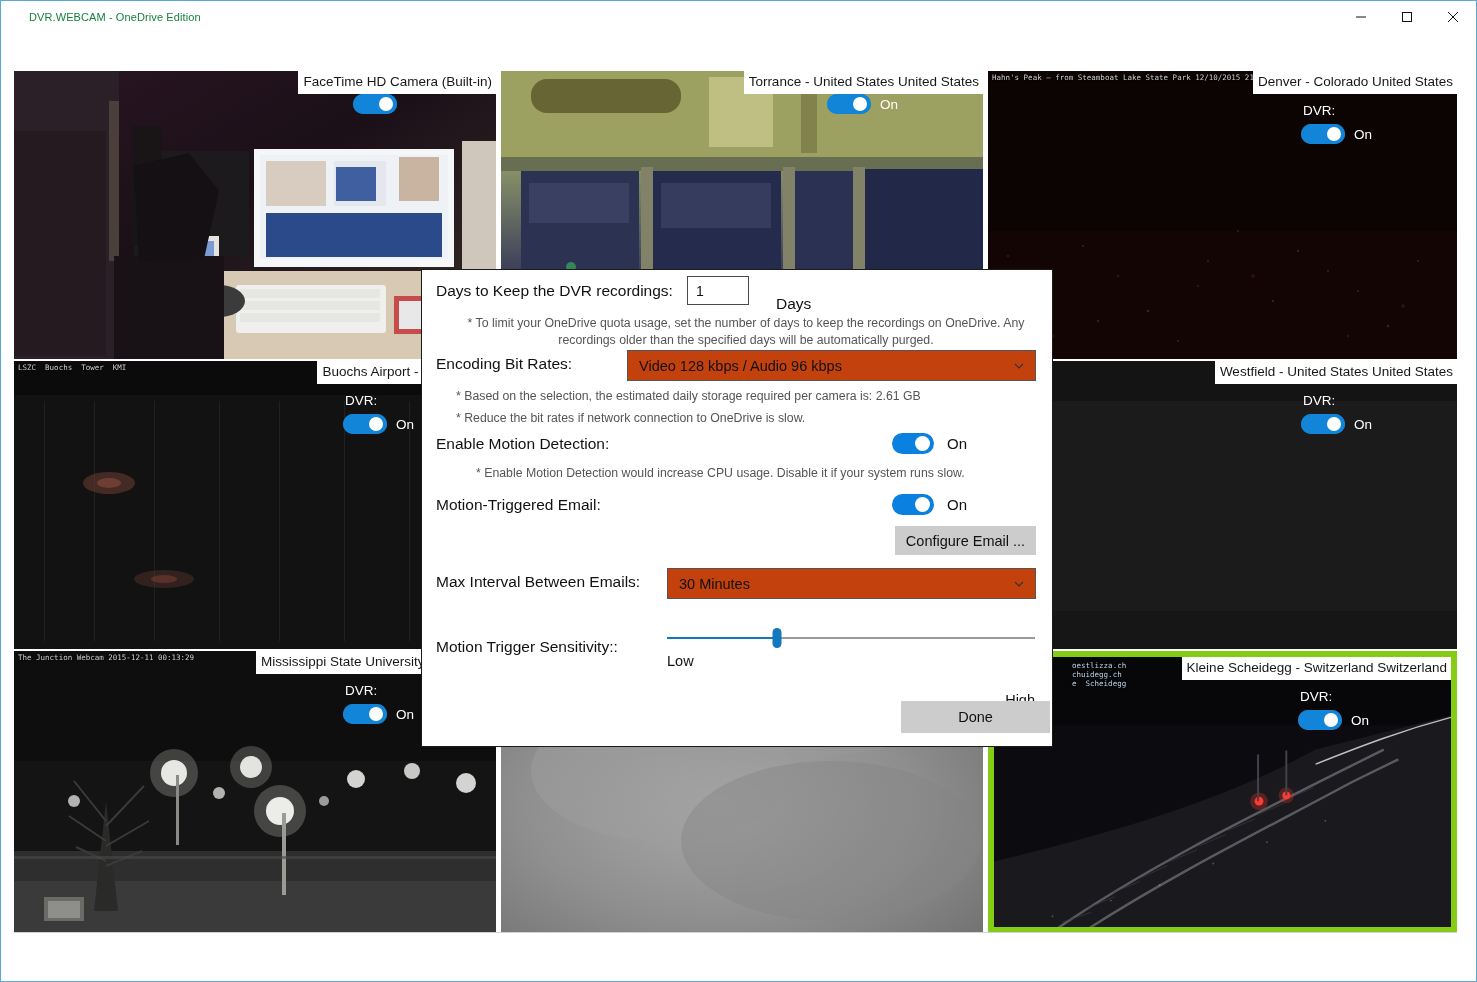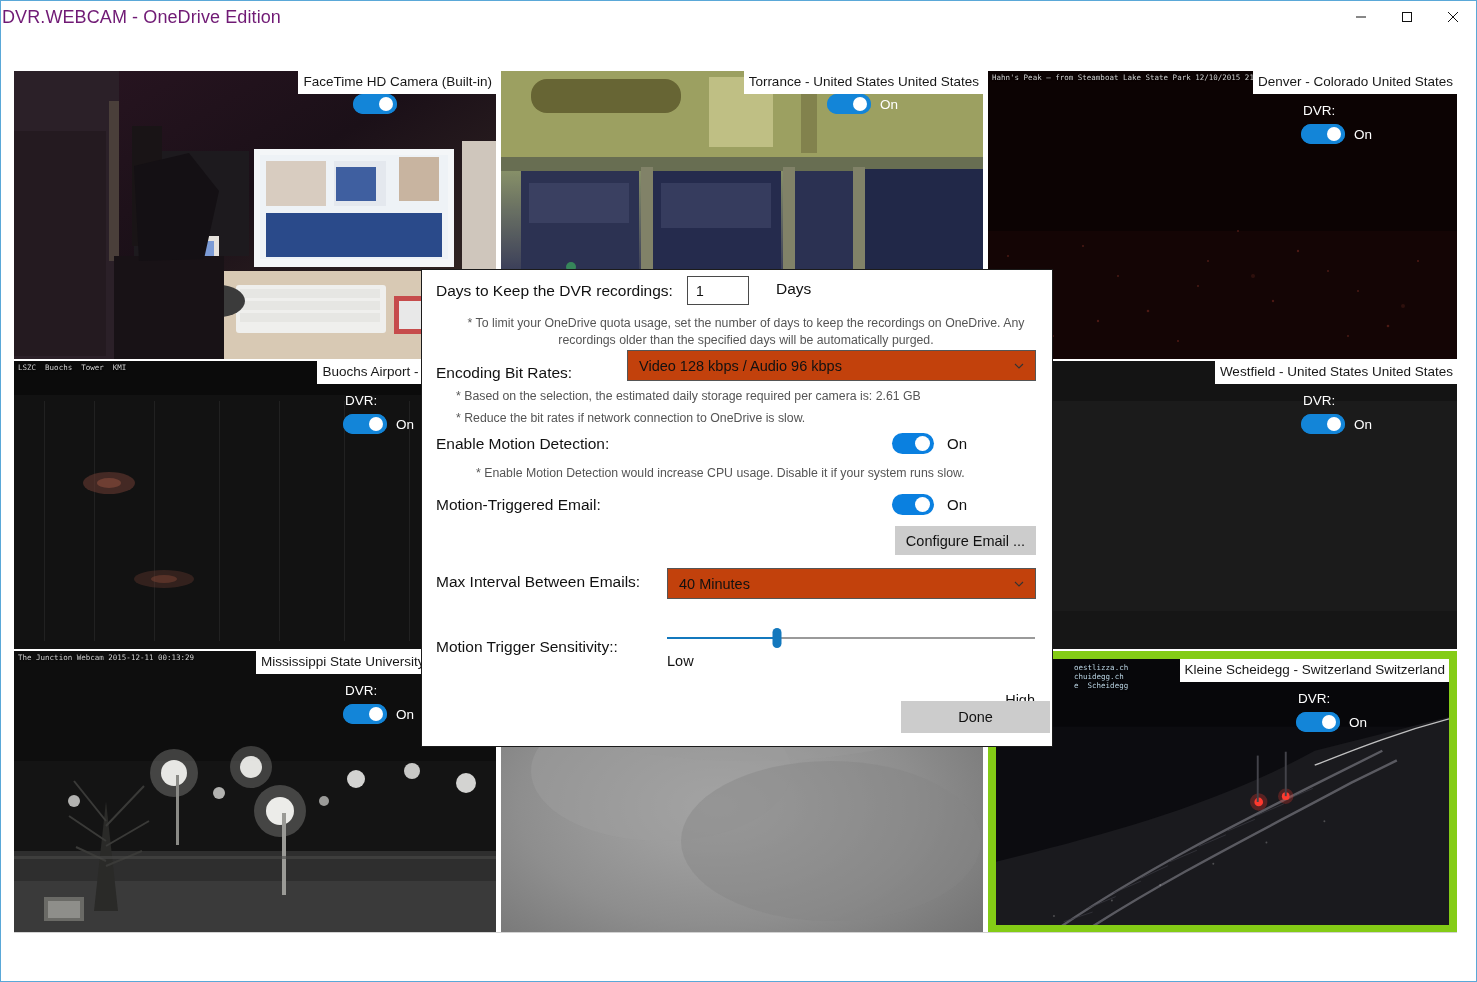--- a/index.html
+++ b/index.html
@@ -18,22 +18,22 @@
   }
 
   
   .titlebar {
     position: absolute; left: 0; top: 0;
     width: 1475px; height: 32px;
     background: #ffffff;
     display: flex; align-items: center;
   }
   .title-text {
-    font-size: 18px; color: #701a75;
-    padding-left: 1px; letter-spacing: 0.1px;
+    font-size: 11px; color: #15803d;
+    padding-left: 28px; letter-spacing: 0.1px;
     white-space: nowrap;
   }
   .winbtns { margin-left: auto; display: flex; height: 32px; }
   .winbtn {
     width: 46px; height: 32px;
     display: flex; align-items: center; justify-content: center;
     color: #111; font-size: 13px;
   }
   .winbtn svg { display:block; }
 
@@ -42,21 +42,21 @@
     position: absolute;
     left: 13px; top: 70px;
     width: 1443px; height: 862px;
   }
   .tile {
     position: absolute;
     overflow: hidden;
     background: #000000;
     box-sizing: border-box;
   }
-  .tile.selected { border: 8px solid #84cc16; }
+  .tile.selected { border: 6px solid #84cc16; }
   .tile-img { position: absolute; inset: 0; }
 
   .cam-label {
     position: absolute;
     top: 0; right: 0;
     background: #ffffff;
     color: #171717;
     font-size: 13.5px;
     line-height: 18px;
     padding: 2px 4px 3px 5px;
@@ -546,26 +546,26 @@
   </div>
 
   <div class="statusbar"></div>
 
   <div class="dialog">
 
     <div class="dlg-row" style="left:14px; top:12px;">
       <div class="dlg-label">Days to Keep the DVR recordings:</div>
     </div>
     <input class="num-input" style="position: absolute; left: 265px; top: 6px;" value="1">
-    <div class="unit-label" style="position:absolute; left:337px; top:10px;">Days</div>
+    <div class="unit-label" style="position:absolute; left:337px; top:25px;">Days</div>
 
     <div class="dlg-note" style="left:34px; top:45px; width:580px;">* To limit your OneDrive quota usage, set the number of days to keep the recordings on OneDrive.  Any
 recordings older than the specified days will be automatically purged.</div>
 
-    <div class="dlg-row" style="left:14px; top:94px;text-align:right;">
+    <div class="dlg-row" style="left:14px; top:85px;text-align:right;">
       <div class="dlg-label">Encoding Bit Rates:</div>
     </div>
     <div class="combo" style="position:absolute; left:205px; top:80px; width:409px;">
       <div class="combo-text">Video 128 kbps / Audio 96 kbps</div>
       <div class="chev">
         <svg width="12" height="12" viewBox="0 0 12 12">
             <polyline points="2,4 6,8 10,4" fill="none" stroke="#333" stroke-width="1.1"></polyline>
           </svg>
       </div>
     </div>
@@ -594,21 +594,21 @@
         </div>
       <div class="toggle-on-text">On</div>
     </div>
 
     <div class="btn" style="position:absolute; left:473px; top:256px; width:141px; height:29px;">Configure Email ...</div>
 
     <div class="dlg-row" style="left:14px; top:303px;">
       <div class="dlg-label">Max Interval Between Emails:</div>
     </div>
     <div class="combo" style="position:absolute; left:245px; top:298px; width:369px;">
-      <div class="combo-text">40 Minutes</div>
+      <div class="combo-text">30 Minutes</div>
       <div class="chev">
         <svg width="12" height="12" viewBox="0 0 12 12">
             <polyline points="2,4 6,8 10,4" fill="none" stroke="#333" stroke-width="1.1"></polyline>
           </svg>
       </div>
     </div>
 
     <div class="dlg-row" style="left:14px; top:368px;">
       <div class="dlg-label">Motion Trigger Sensitivity::</div>
     </div>

